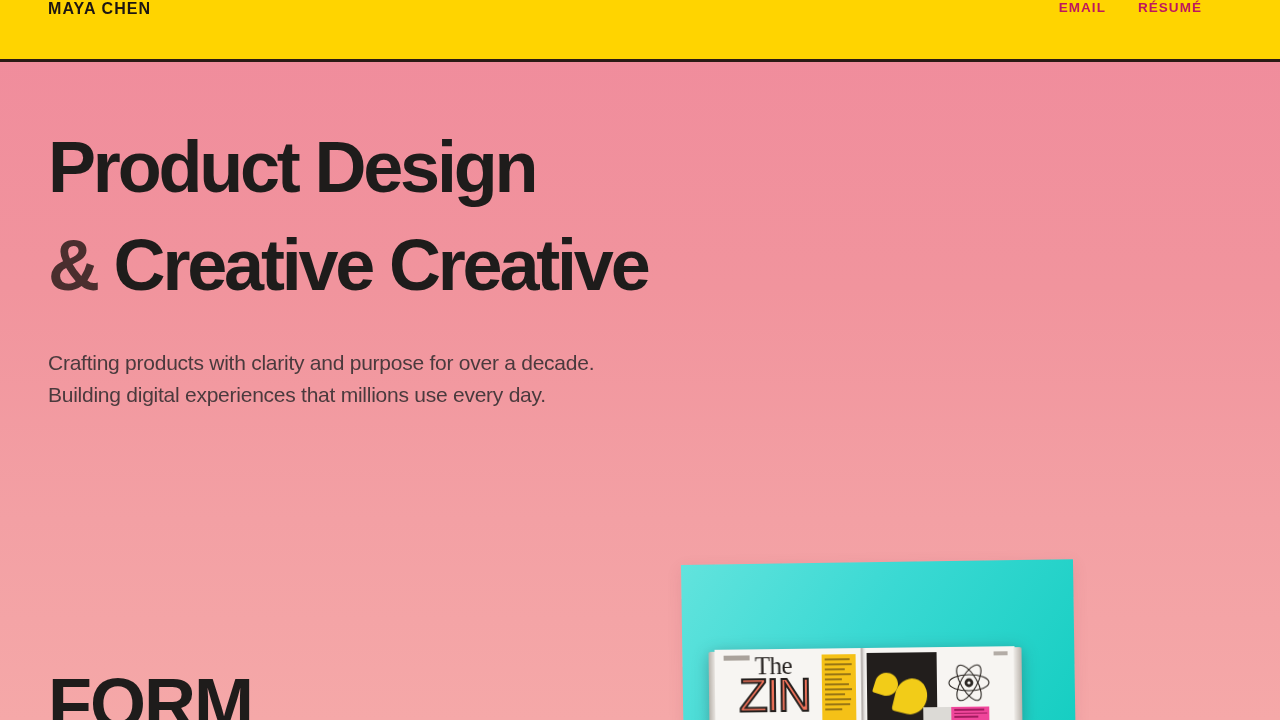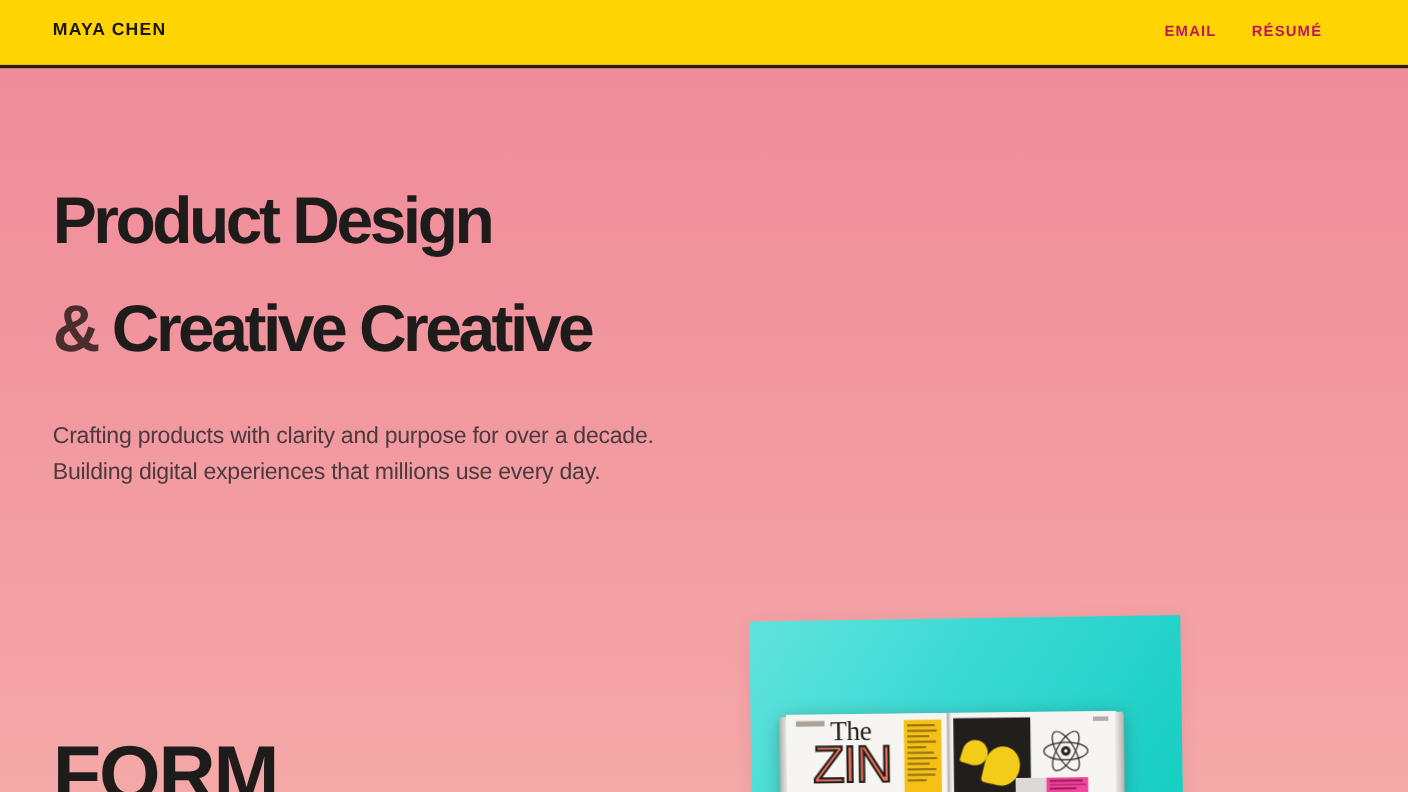--- a/index.html
+++ b/index.html
@@ -17,21 +17,21 @@
     background:linear-gradient(180deg,#f08b9c 0%, #f1949d 40%, #f3a0a4 72%, #f5a8a8 100%);
     overflow:hidden;
   }
 
   
   .topbar {
     position:absolute; top:0; left:0;
     width:1280px; height:62px;
     background:#ffd400;
     border-bottom:3px solid #2a1a14;
-    display:flex; align-items:center;
+    display:flex; align-items:flex-start;
     padding:0 40px 3px 48px;
     z-index:40;
   }
   .brand {
     font-size:16px; font-weight:bold;
     letter-spacing:1.1px;
     color:#1c1613;
   }
   .navlinks {
     margin-left:auto;
@@ -47,27 +47,26 @@
     white-space:nowrap;
   }
 
   
   .hero {
     position:absolute;
     top:118px; left:48px;
     z-index:20;
   }
   .headline {
-    font-size:60px;
+    font-size:72px;
     font-weight:bold;
     line-height:98px;
     letter-spacing:-3.2px;
     color:#1e1c1b;
     white-space:nowrap;
-    margin-top:34px;
   }
   .amp { color:#4a2e2e; }
 
   .subhead {
     margin-top:33px;
     font-size:21px;
     line-height:32px;
     color:#4a3a3d;
     letter-spacing:-0.25px;
     white-space:nowrap;

